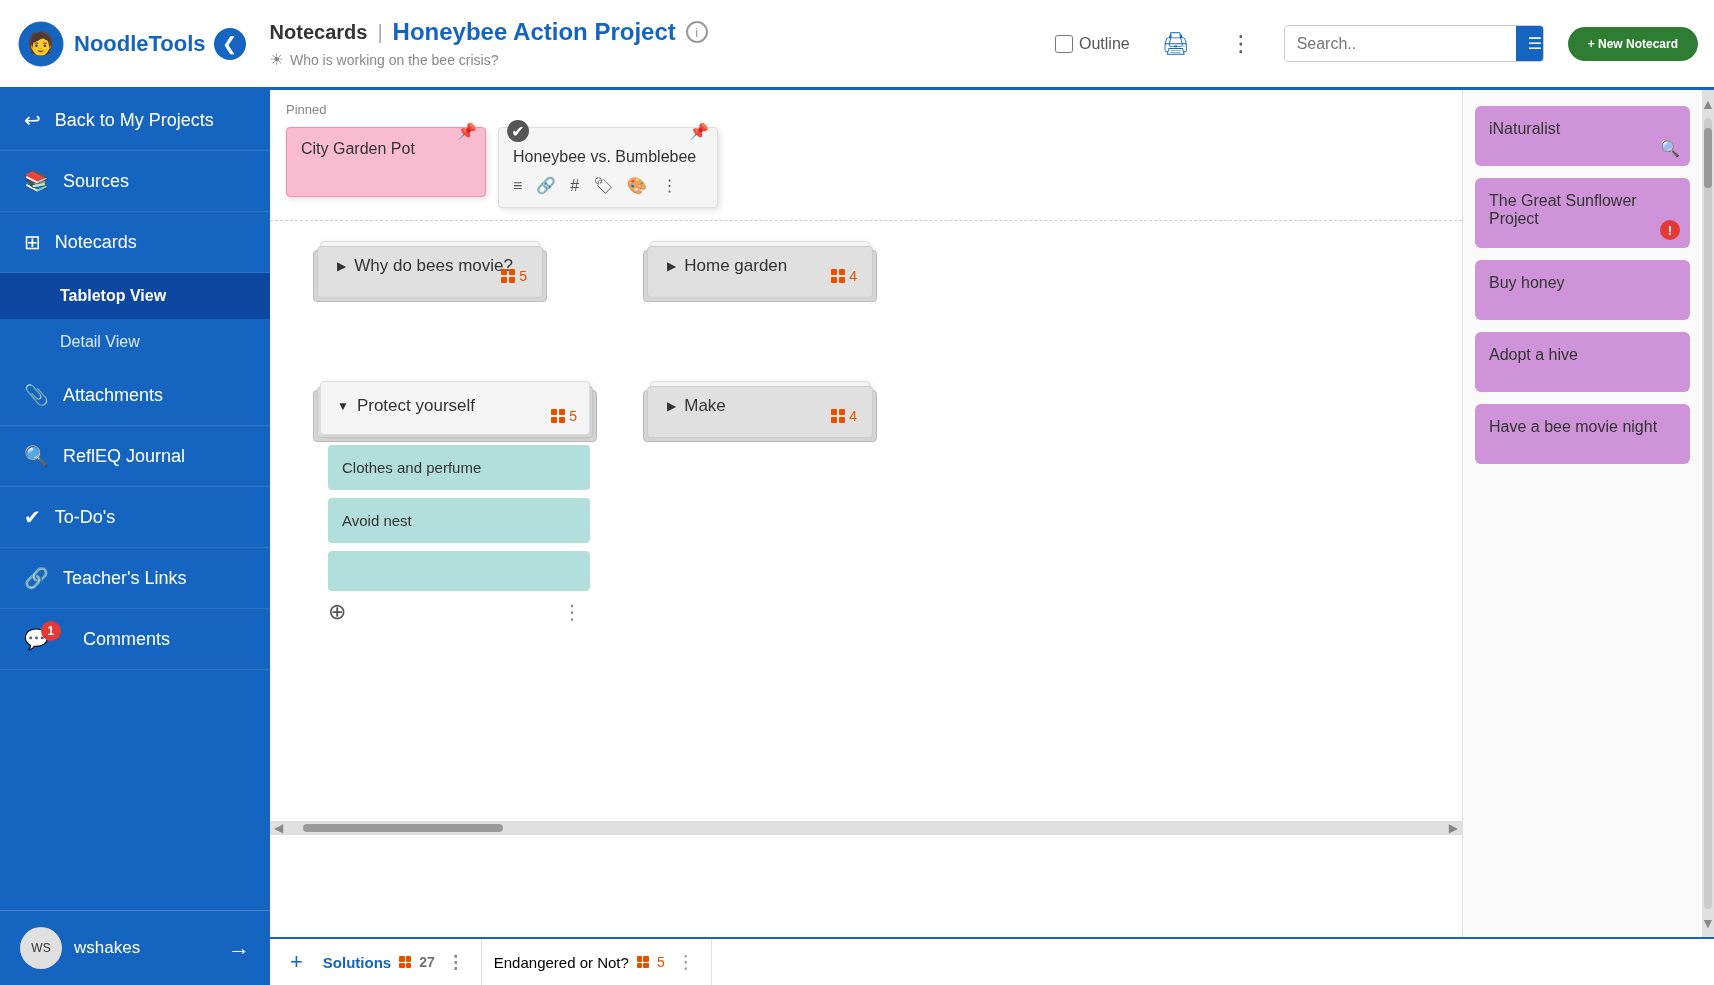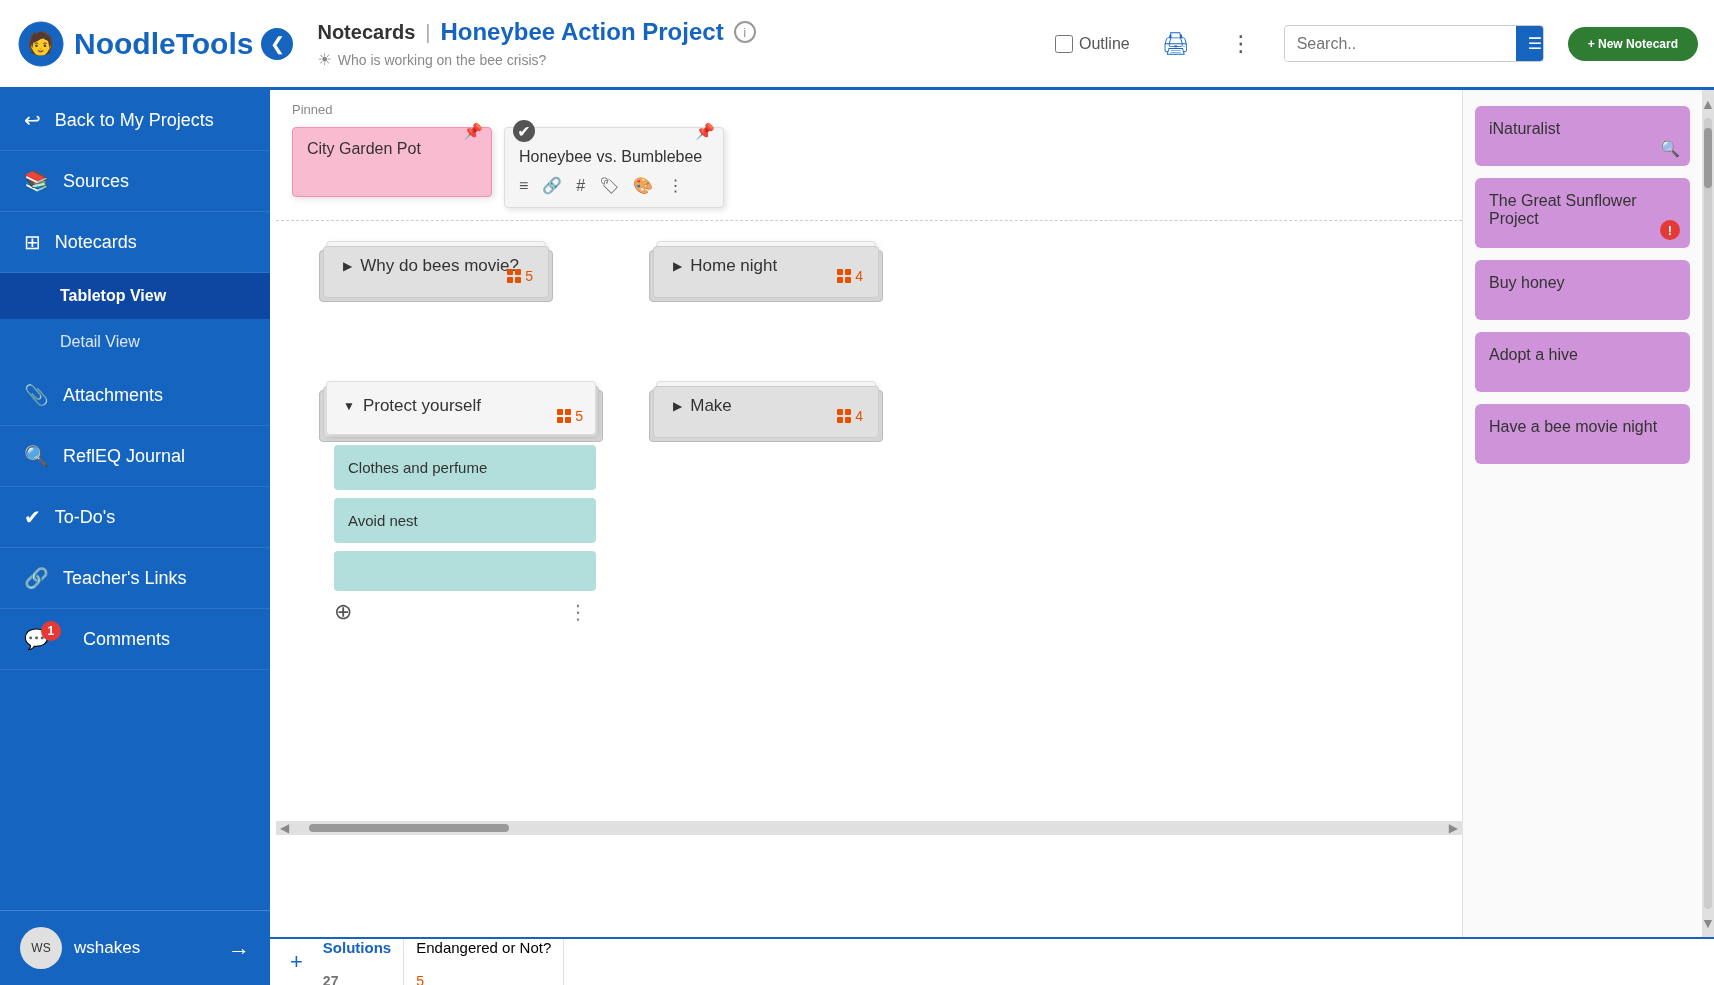--- a/index.html
+++ b/index.html
@@ -23,21 +23,21 @@
       margin-right: 12px;
     }
     .logo-icon {
       width: 50px;
       height: 50px;
       display: flex;
       align-items: center;
       justify-content: center;
     }
     .logo-text {
-      font-size: 30px;
+      font-size: 22px;
       font-weight: bold;
       color: #1565c0;
     }
     .logo-nav-btn {
       width: 32px;
       height: 32px;
       background: #1565c0;
       border-radius: 50%;
       display: flex;
       align-items: center;
@@ -259,21 +259,20 @@
       flex: 1;
       overflow: hidden;
       position: relative;
       display: flex;
     }
 
     .tabletop-scroll {
       flex: 1;
       overflow: auto;
       position: relative;
-      margin-left: 6px;
     }
 
     
     .pinned-section {
       padding: 12px 16px;
       border-bottom: 1px dashed #ccc;
     }
     .pinned-label {
       font-size: 13px;
       color: #888;
@@ -489,27 +488,27 @@
     .add-tab-btn {
       font-size: 22px;
       color: #1565c0;
       background: none;
       border: none;
       cursor: pointer;
       padding: 0 8px;
     }
     .tab-item {
       display: flex;
+      align-items: center;
       gap: 8px;
       padding: 0 12px;
       font-size: 15px;
       cursor: pointer;
       height: 100%;
       border-right: 1px solid #e0e0e0;
-      flex-direction: column;
     }
     .tab-item.active { color: #1565c0; font-weight: bold; }
     .tab-dot {
       display: inline-grid;
       grid-template-columns: 1fr 1fr;
       gap: 1px;
       width: 12px;
       height: 12px;
     }
     .tab-dot span { background: #e65100; border-radius: 1px; }
@@ -691,21 +690,21 @@
                   <span></span>
                   <span></span>
                 </div>
               <span>5</span>
             </div>
           </div>
 
           <div class="stack-card" style="position:absolute; top:20px; left:380px; width:220px; z-index:2;">
             <div class="stack-card-header">
               <button class="expand-btn">▶</button>
-              <span class="stack-card-title">Home night</span>
+              <span class="stack-card-title">Home garden</span>
             </div>
             <div class="stack-card-count">
               <div class="grid-icon">
                   <span></span>
                   <span></span>
                   <span></span>
                   <span></span>
                 </div>
               <span>4</span>
             </div>

